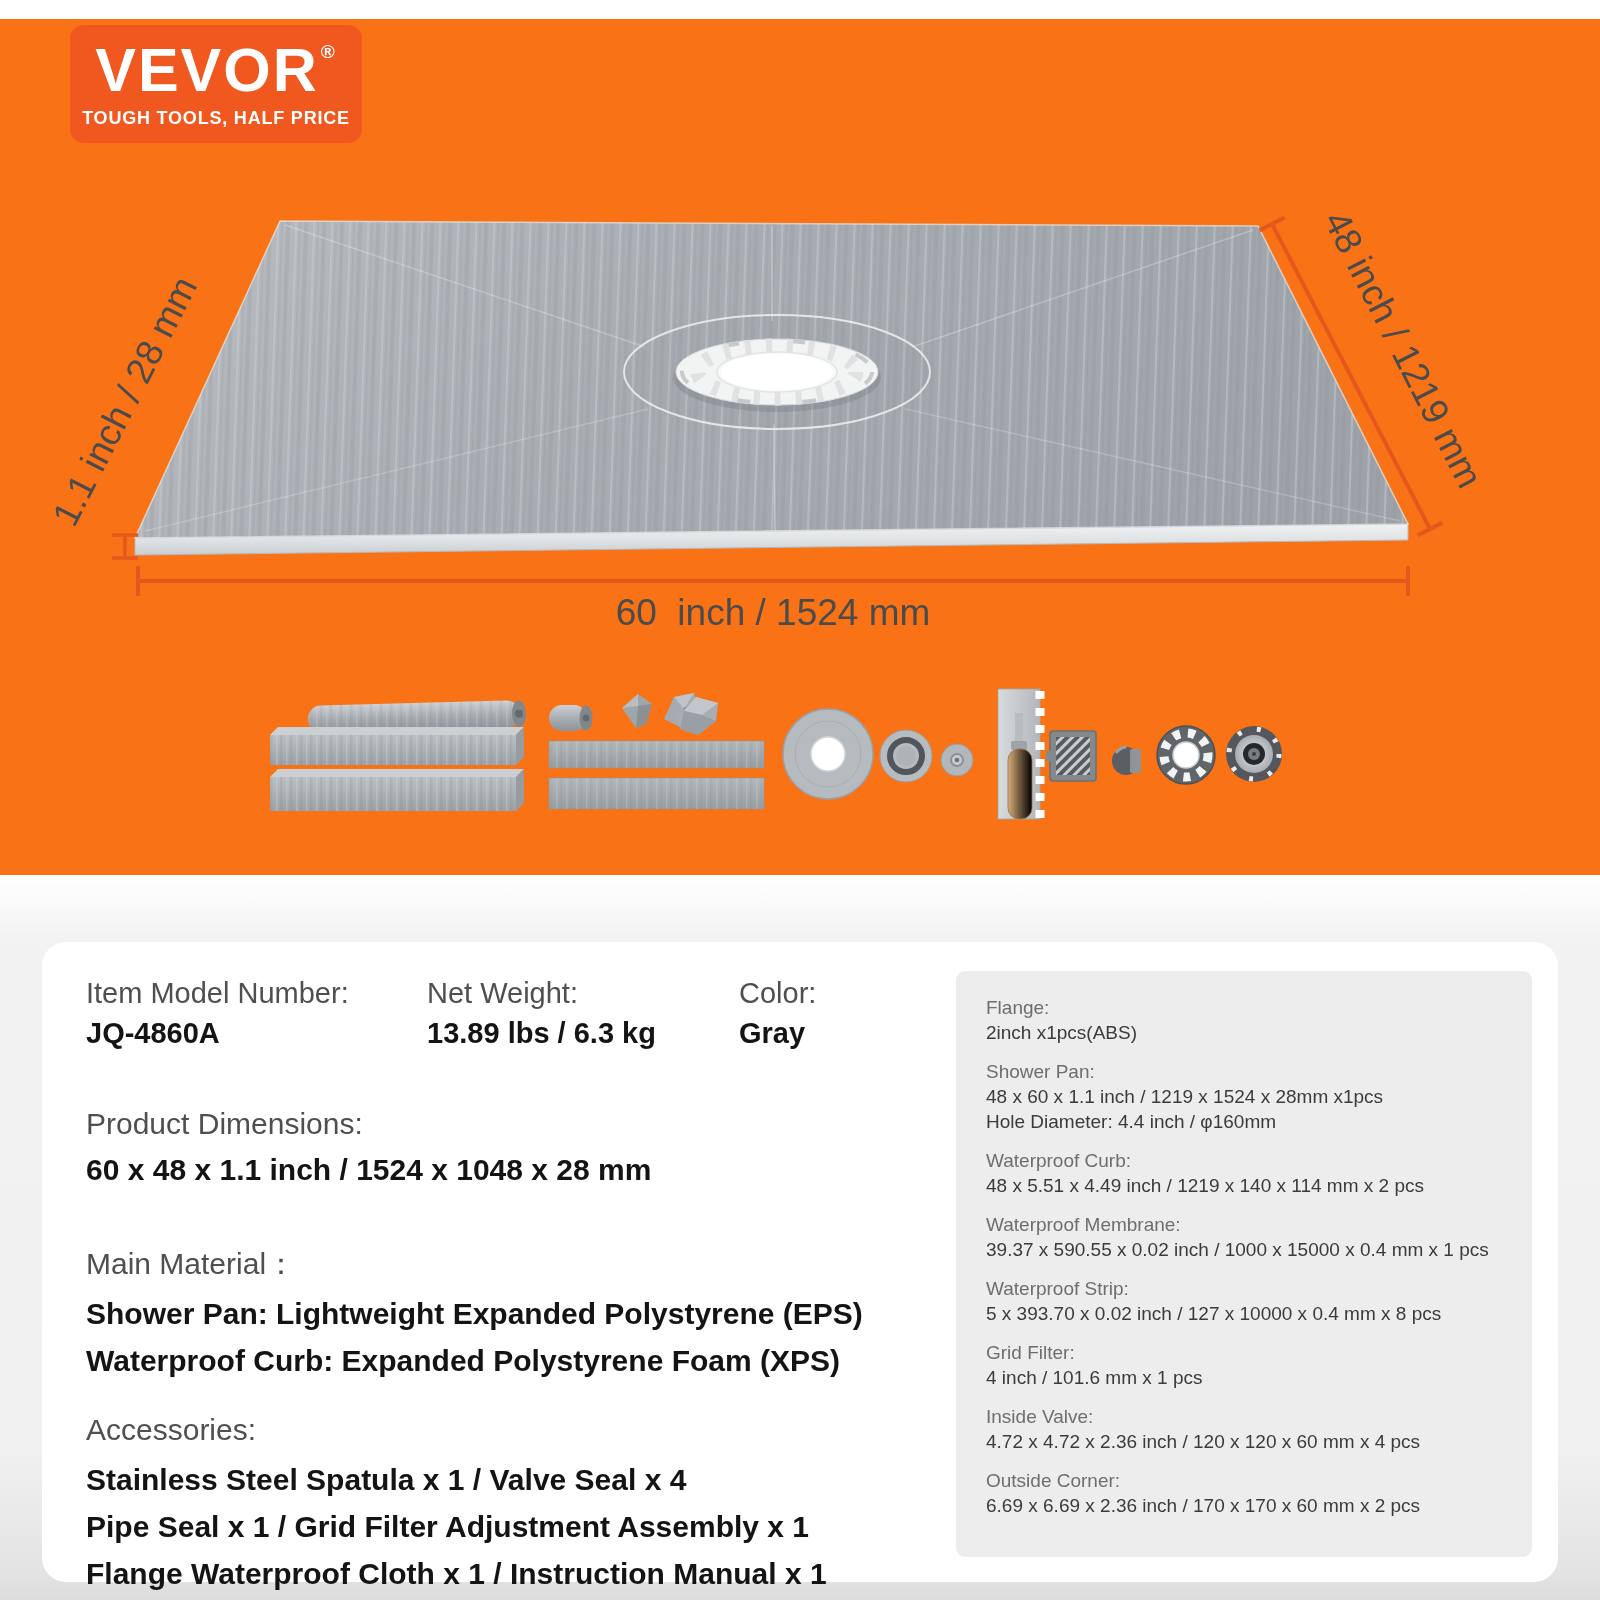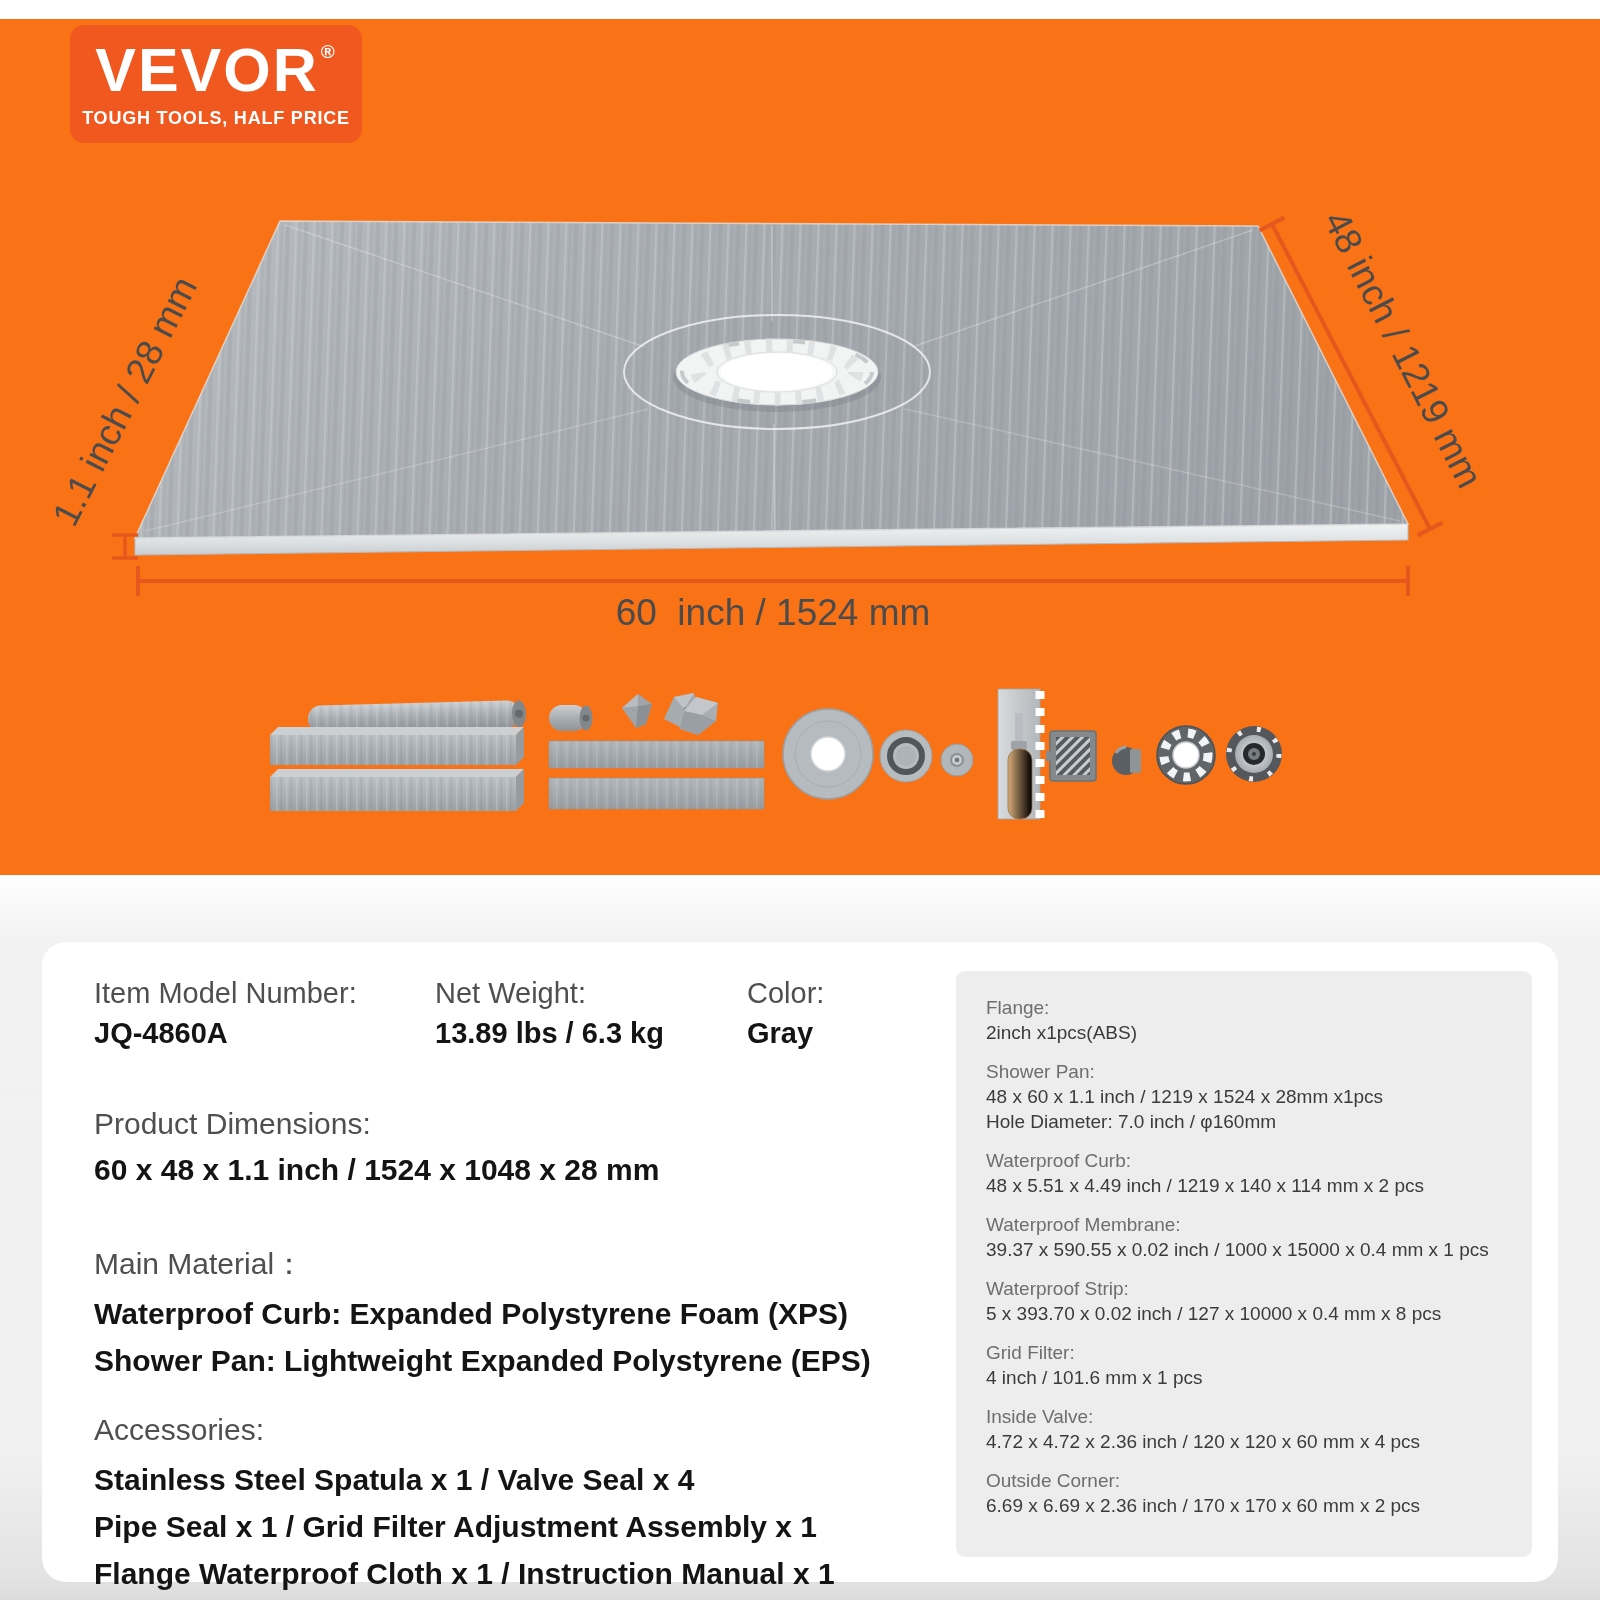--- a/index.html
+++ b/index.html
@@ -17,21 +17,21 @@
   
   .hero{position:absolute;left:0;top:150px;width:1600px;height:480px;}
   .accessories{position:absolute;left:0;top:650px;width:1600px;height:170px;}
   .dim-label{fill:#4b4b4b;font-size:37px;font-family:"Liberation Sans","DejaVu Sans",sans-serif;white-space:pre;}
 
   
   .bottom-bg{position:absolute;left:0;top:856px;width:1600px;height:744px;
              background:linear-gradient(180deg,#ffffff 0%,#f2f2f3 9%,#f0f0f1 78%,#e3e3e4 94%,#d7d7d8 100%);}
   .card{position:absolute;left:42px;top:923px;width:1516px;height:640px;background:#ffffff;border-radius:24px;}
 
-  .left-col{position:absolute;left:52px;top:36px;width:866px;color:#141414;}
+  .left-col{position:absolute;left:44px;top:36px;width:866px;color:#141414;}
   .info-row{display:flex;}
   .info-block-1{width:341px;}
   .info-block-2{width:312px;}
   .spec-label{font-size:29px;color:#4f4f4f;line-height:1.1;}
   .spec-value{font-size:29px;font-weight:700;color:#141414;margin-top:8px;line-height:1.1;}
   .section{margin-top:56px;}
   .section.material{margin-top:58px;}
   .section.accessories-sec{margin-top:28px;}
   .section-heading{font-size:30px;color:#4f4f4f;line-height:1.2;}
   .section-value{font-size:30px;font-weight:700;color:#141414;margin-top:10px;line-height:1.2;}
@@ -301,22 +301,22 @@
       </div>
 
       <div class="section">
         <div class="section-heading">Product Dimensions:</div>
         <div class="section-value">60 x 48 x 1.1 inch / 1524 x 1048 x 28 mm</div>
       </div>
 
       <div class="section material">
         <div class="section-heading">Main Material：</div>
         <div class="section-lines">
+          <div class="section-line">Shower Pan: Lightweight Expanded Polystyrene (EPS)</div>
           <div class="section-line">Waterproof Curb: Expanded Polystyrene Foam (XPS)</div>
-          <div class="section-line">Shower Pan: Lightweight Expanded Polystyrene (EPS)</div>
         </div>
       </div>
 
       <div class="section accessories-sec">
         <div class="section-heading">Accessories:</div>
         <div class="section-lines">
           <div class="section-line">Stainless Steel Spatula x 1  /  Valve Seal x 4</div>
           <div class="section-line">Pipe Seal x 1  /  Grid Filter Adjustment Assembly x 1</div>
           <div class="section-line">Flange Waterproof Cloth x 1  /  Instruction Manual x 1</div>
         </div>
@@ -324,21 +324,21 @@
     </div>
 
     <div class="panel">
       <div class="pitem">
         <div class="plabel">Flange:</div>
         <div class="pvalue">2inch x1pcs(ABS)</div>
       </div>
       <div class="pitem">
         <div class="plabel">Shower Pan:</div>
         <div class="pvalue">48 x 60 x 1.1 inch / 1219 x 1524 x 28mm x1pcs</div>
-        <div class="pvalue">Hole Diameter: 7.0 inch / φ160mm</div>
+        <div class="pvalue">Hole Diameter: 4.4 inch / φ160mm</div>
       </div>
       <div class="pitem">
         <div class="plabel">Waterproof Curb:</div>
         <div class="pvalue">48 x 5.51 x 4.49 inch / 1219 x 140 x 114 mm x 2 pcs</div>
       </div>
       <div class="pitem">
         <div class="plabel">Waterproof Membrane:</div>
         <div class="pvalue">39.37 x 590.55 x 0.02 inch / 1000 x 15000 x 0.4 mm x 1 pcs</div>
       </div>
       <div class="pitem">

